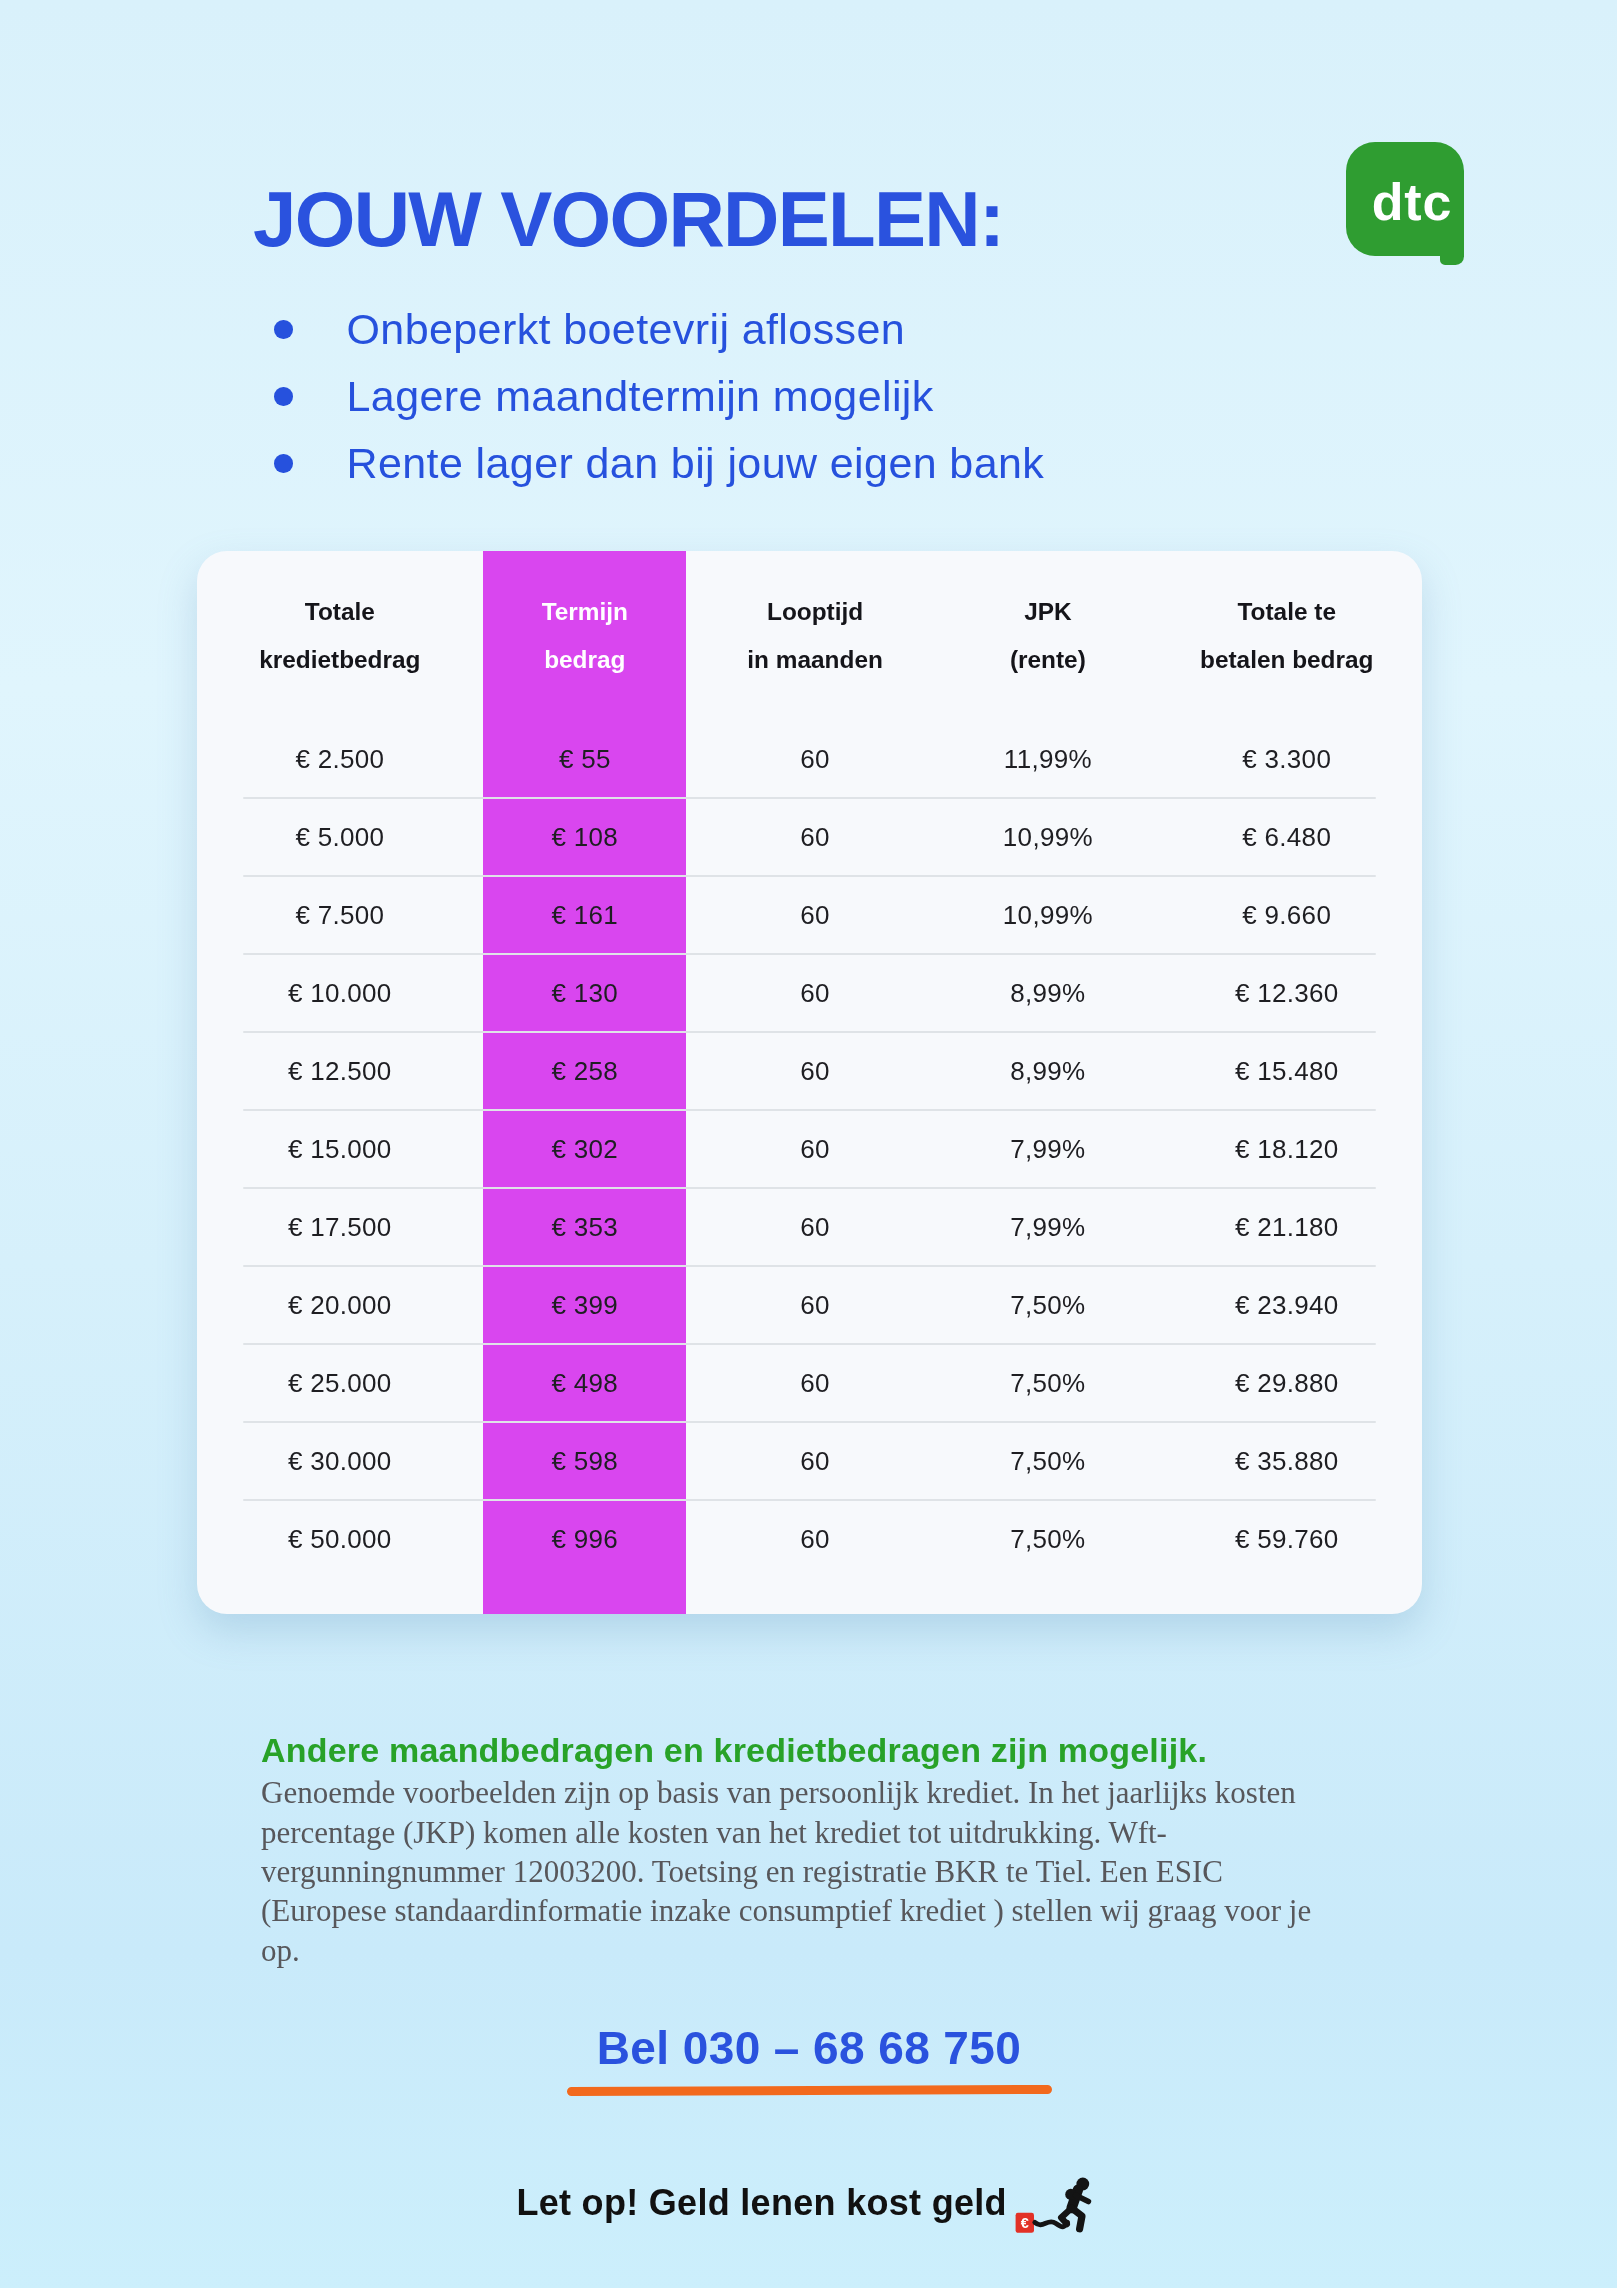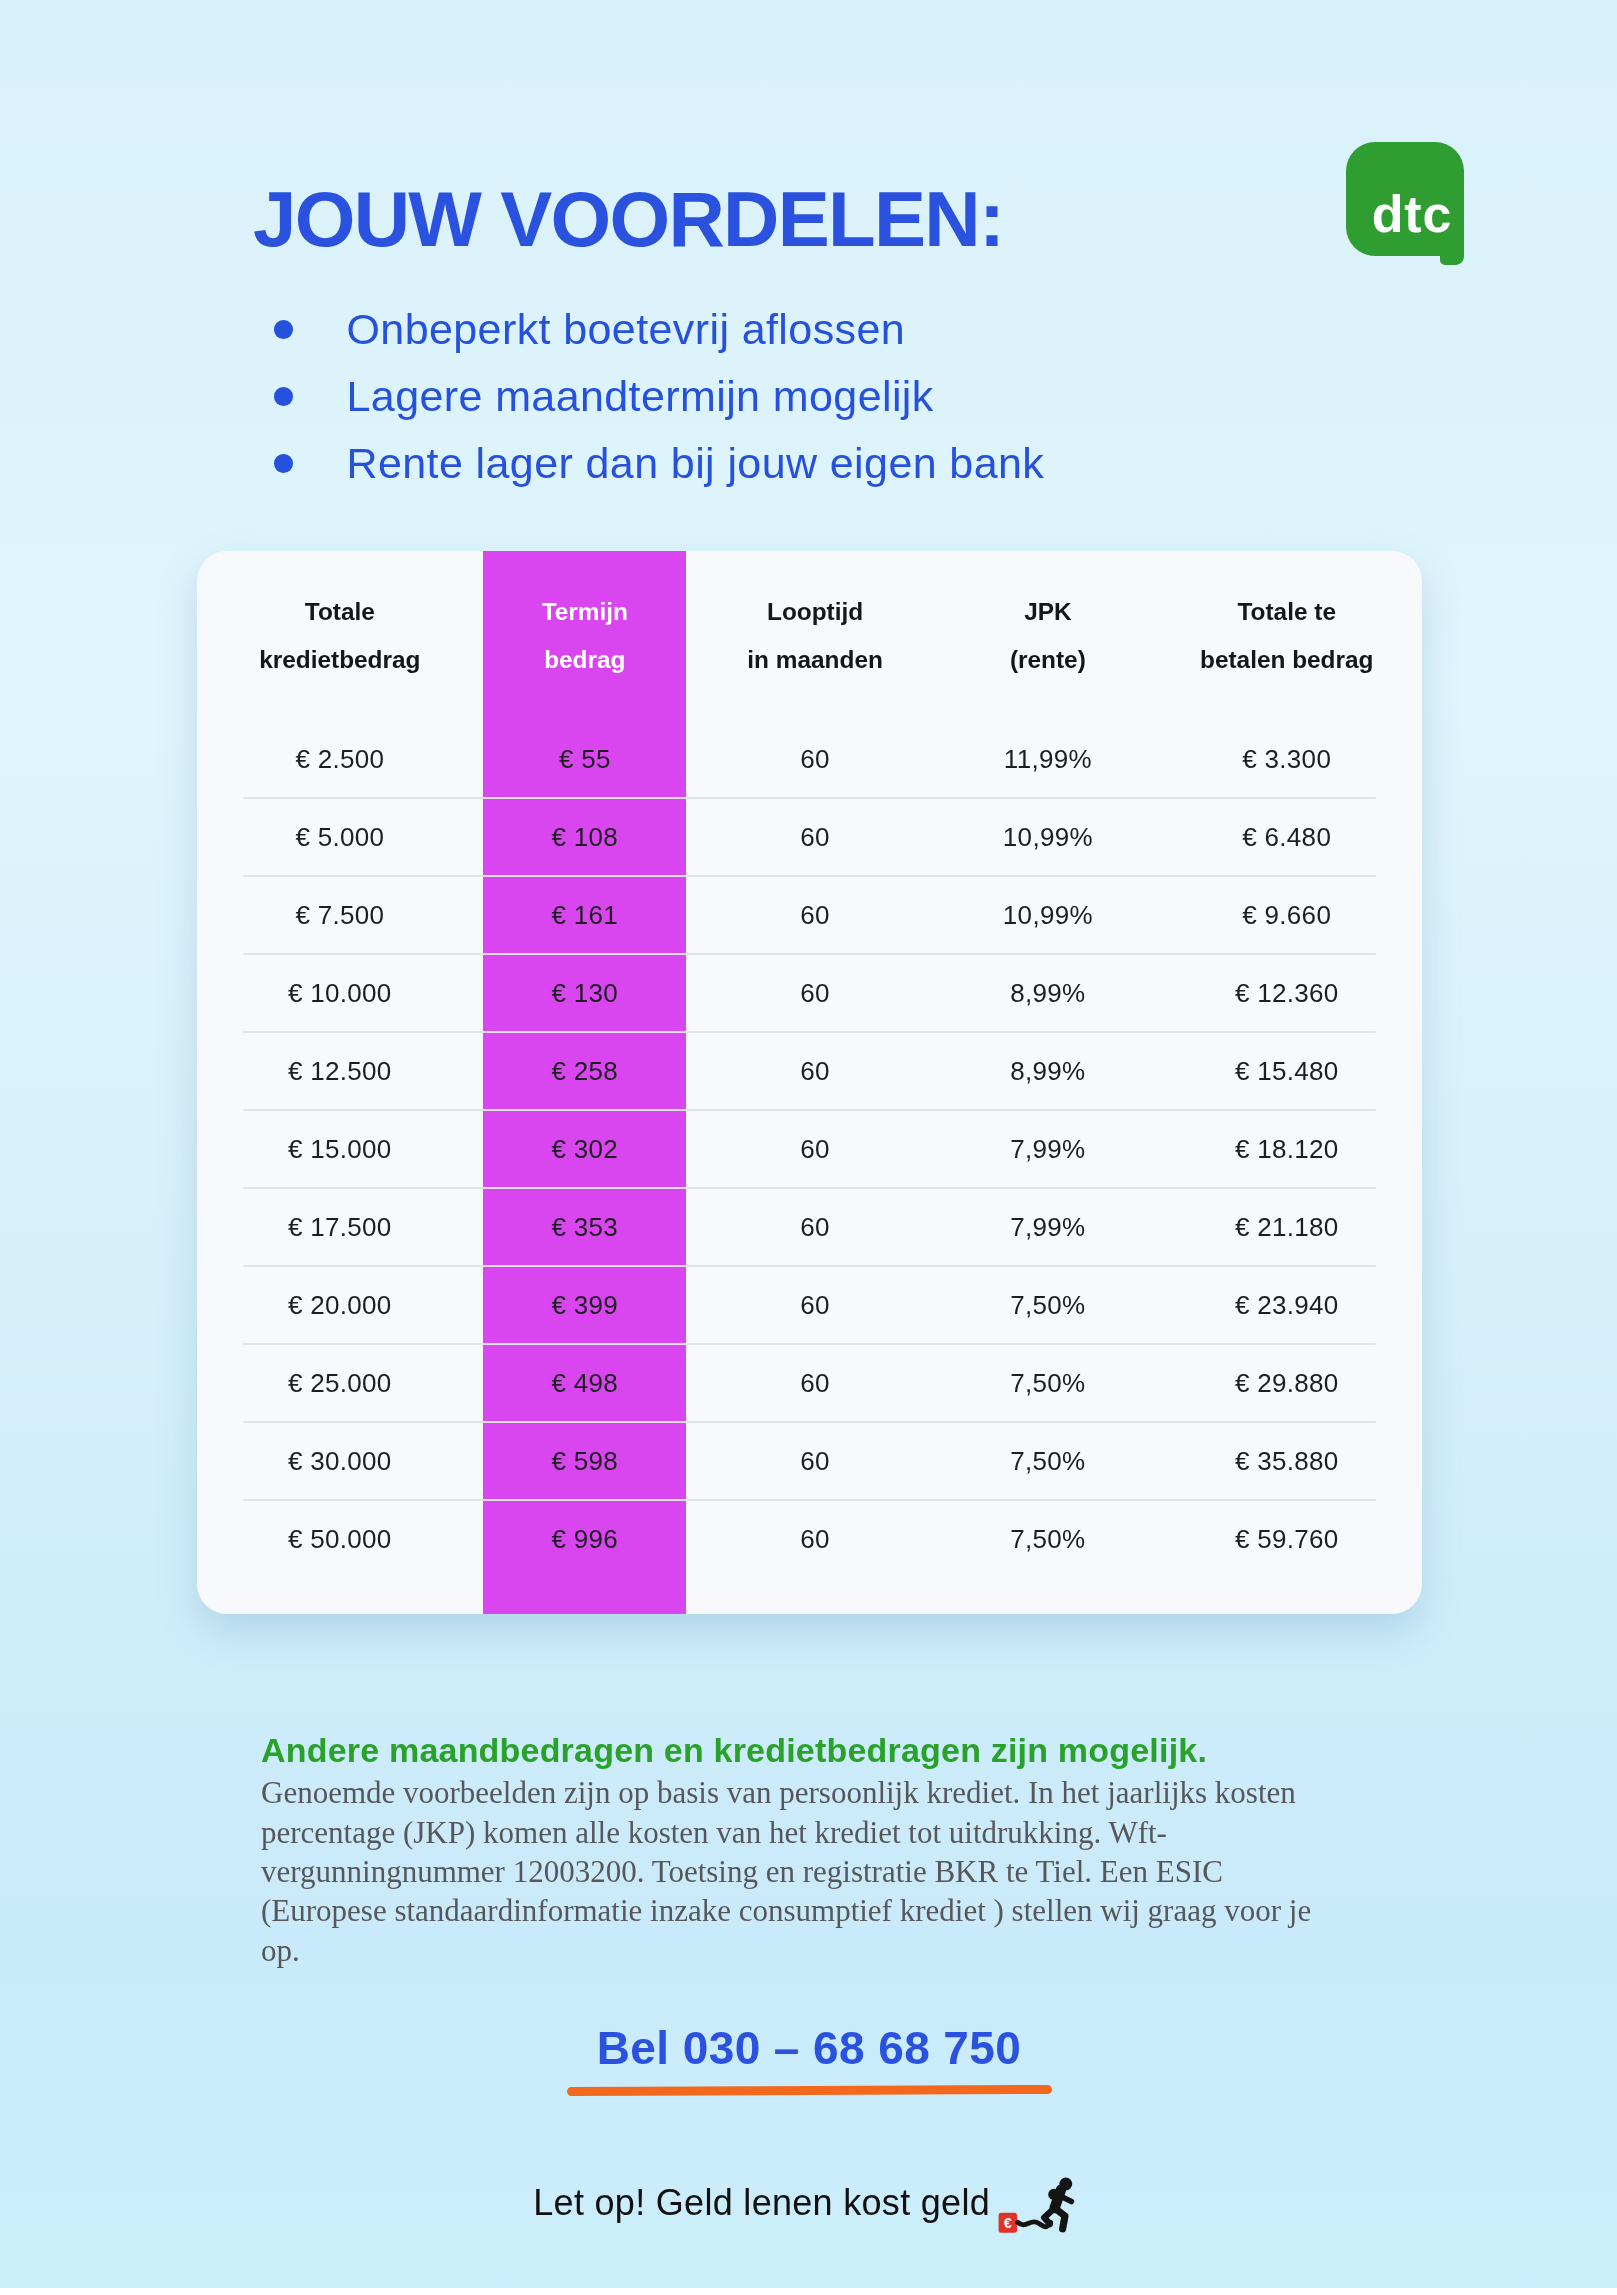--- a/index.html
+++ b/index.html
@@ -20,21 +20,21 @@
   .logo { position:absolute; top:142px; right:154px; width:118px; height:123px; }
   .logo-body {
     position:absolute; left:0; top:0; width:118px; height:114px;
     background:#2f9d31; border-radius:29px 29px 15px 29px;
   }
   .logo-tab {
     position:absolute; right:0; top:84px; width:23.6px; height:39px;
     background:#2f9d31; border-radius:0 0 8.4px 5px;
   }
   .logo-text {
-    position:absolute; left:0; top:12px; width:132px; height:114px;
+    position:absolute; left:0; top:0; width:132px; height:114px;
     display:flex; align-items:center; justify-content:center;
     color:#ffffff; font-size:52px; font-weight:bold; letter-spacing:0.8px;
     transform:translateY(3.4px);
   }
   
   .benefits { list-style:none; margin:35px 0 0 274px; }
   .benefits li { display:flex; align-items:center; height:67px; }
   .dot { width:18.5px; height:18.5px; border-radius:50%; background:#2651dd; margin-right:54px; flex:none; }
   .benefit-text { font-size:43px; color:#2651dd; letter-spacing:0.4px; }
   
@@ -71,21 +71,21 @@
   }
   
   .phone-block { margin-top:51px; text-align:center; }
   .phone { font-size:46px; font-weight:bold; color:#2a52de; letter-spacing:0.4px; }
   .phone-underline {
     width:485px; height:9.3px; margin:11px auto 0;
     background:#f2691d; border-radius:6.7px; transform:rotate(-0.25deg);
   }
   
   .warning { margin-top:76px; display:flex; justify-content:center; align-items:center; }
-  .warning-text { font-size:36px; font-weight:normal; color:#111111; letter-spacing:0.3px; }
+  .warning-text { font-size:36px; font-weight:bold; color:#111111; letter-spacing:0.3px; }
   .warning-icon { width:88px; height:64px; margin-left:6.7px; transform:translateY(5px); }
   .bottom-strip { position:absolute; left:0; right:0; bottom:0; height:6.7px; background:#ffffff; }
 </style>
 </head>
 <body>
 
 <div class="page">
 
   <div class="header">
     <h1 class="title">JOUW VOORDELEN:</h1>

